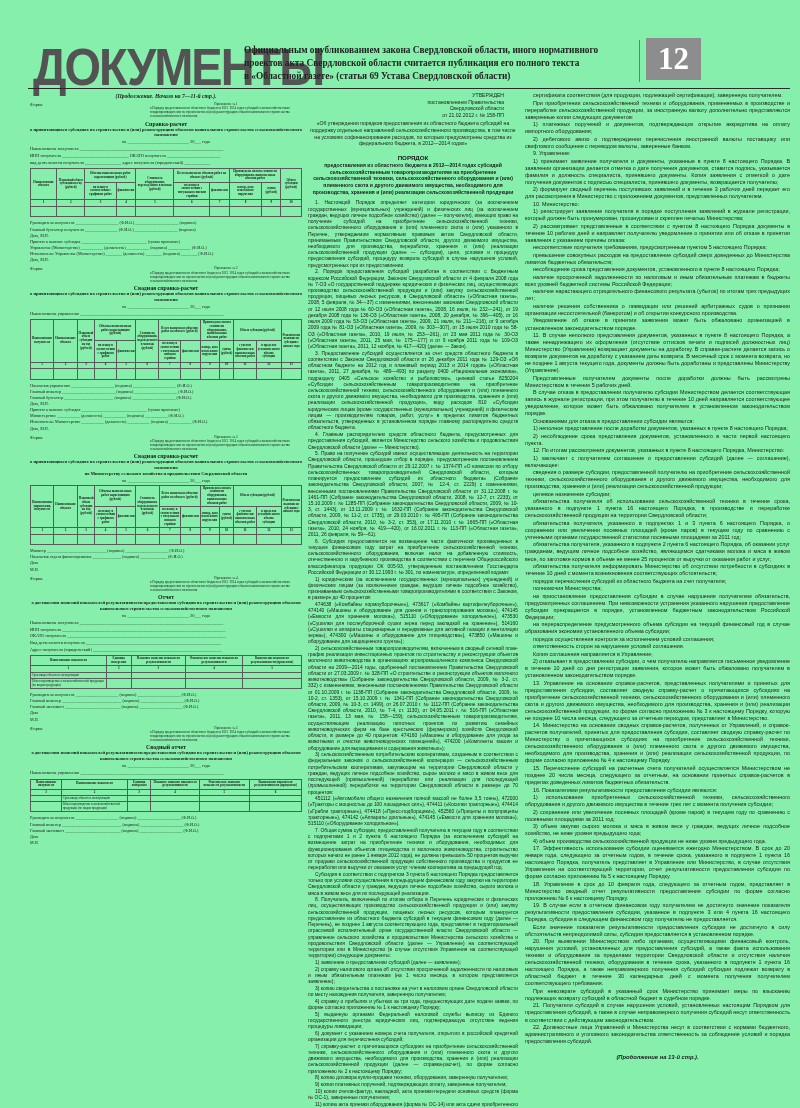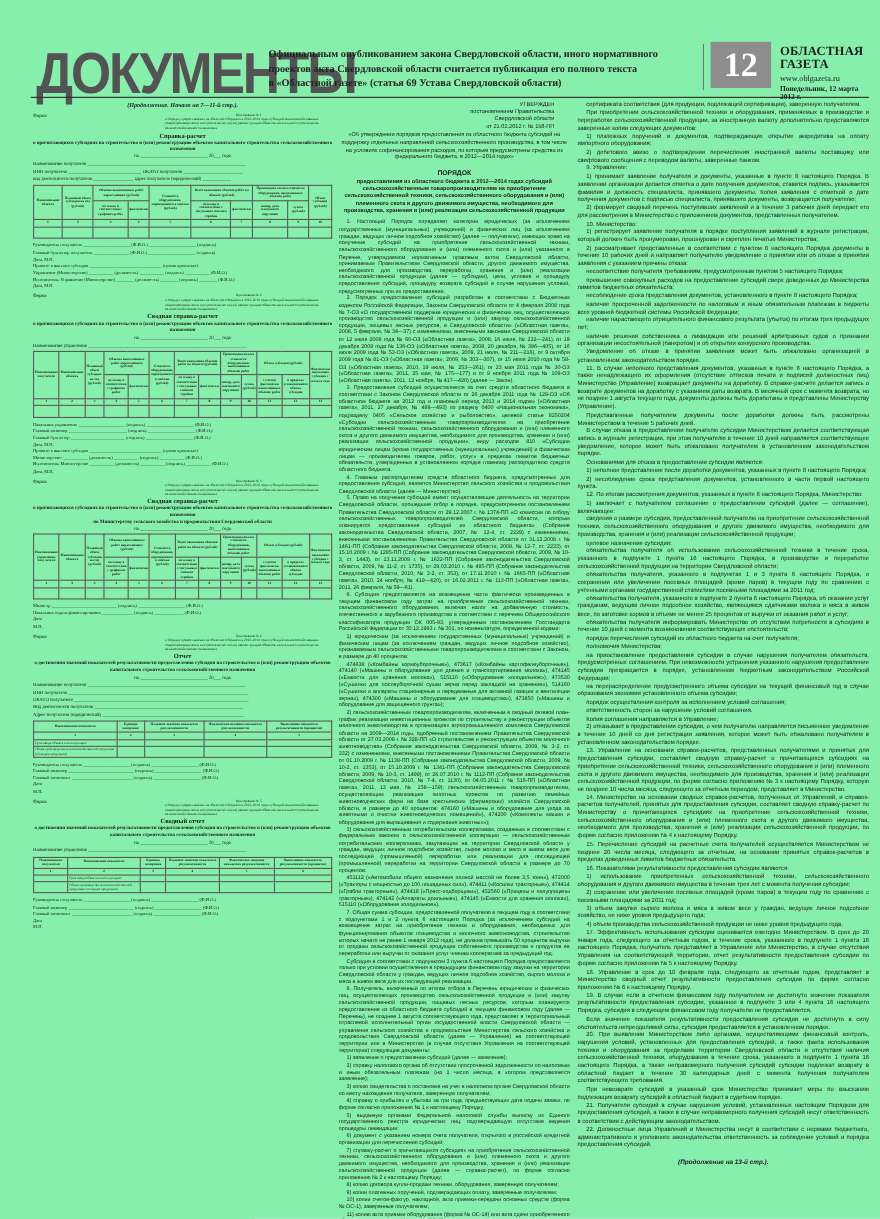--- a/index.html
+++ b/index.html
@@ -54,25 +54,20 @@
 <div class="page">
 
   <div class="docs-title">ДОКУМЕНТЫ</div>
   <div class="notice">
     <span>Официальным опубликованием закона Свердловской области, иного нормативного</span><br>
     <span>проектов акта  Свердловской области считается публикация его полного текста</span><br>
     <span>в «Областной газете» (статья 69 Устава Свердловской области)</span>
   </div>
   <div class="vrule"></div>
   <div class="pagenum-box">12</div>
-  <div class="brand">
-    <div class="brand-name">ОБЛАСТНАЯ ГАЗЕТА</div>
-    <div class="brand-site">www.oblgazeta.ru</div>
-    <div class="brand-date">Понедельник, 12 марта 2012 г.</div>
-  </div>
   <div class="header-rule"></div>
 
   <div class="col-forms" id="col-forms">
     <div class="continuation">(Продолжение. Начало на 7—11-й стр.).</div>
   <div class="appx-row">
         <span class="forma">Форма</span>
         <div class="appx">
           <div class="appx-no">Приложение № 1</div>
           <div>к Порядку предоставления из областного бюджета в 2012–2014 годах субсидий сельскохозяйственным товаропроизводителям на строительство и (или) реконструкцию объектов капитального строительства сельскохозяйственного назначения</div>
         </div>

